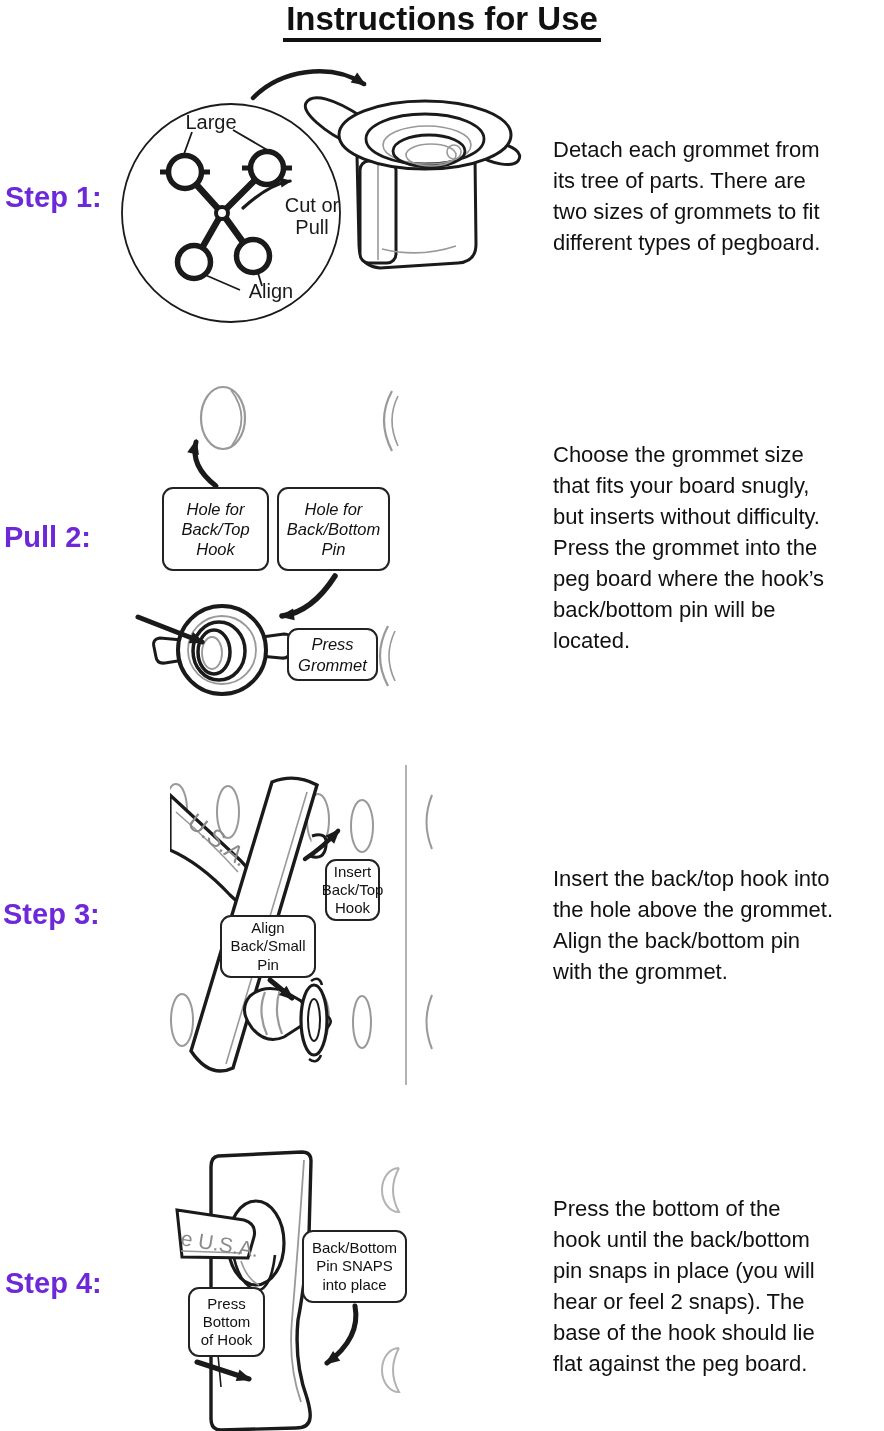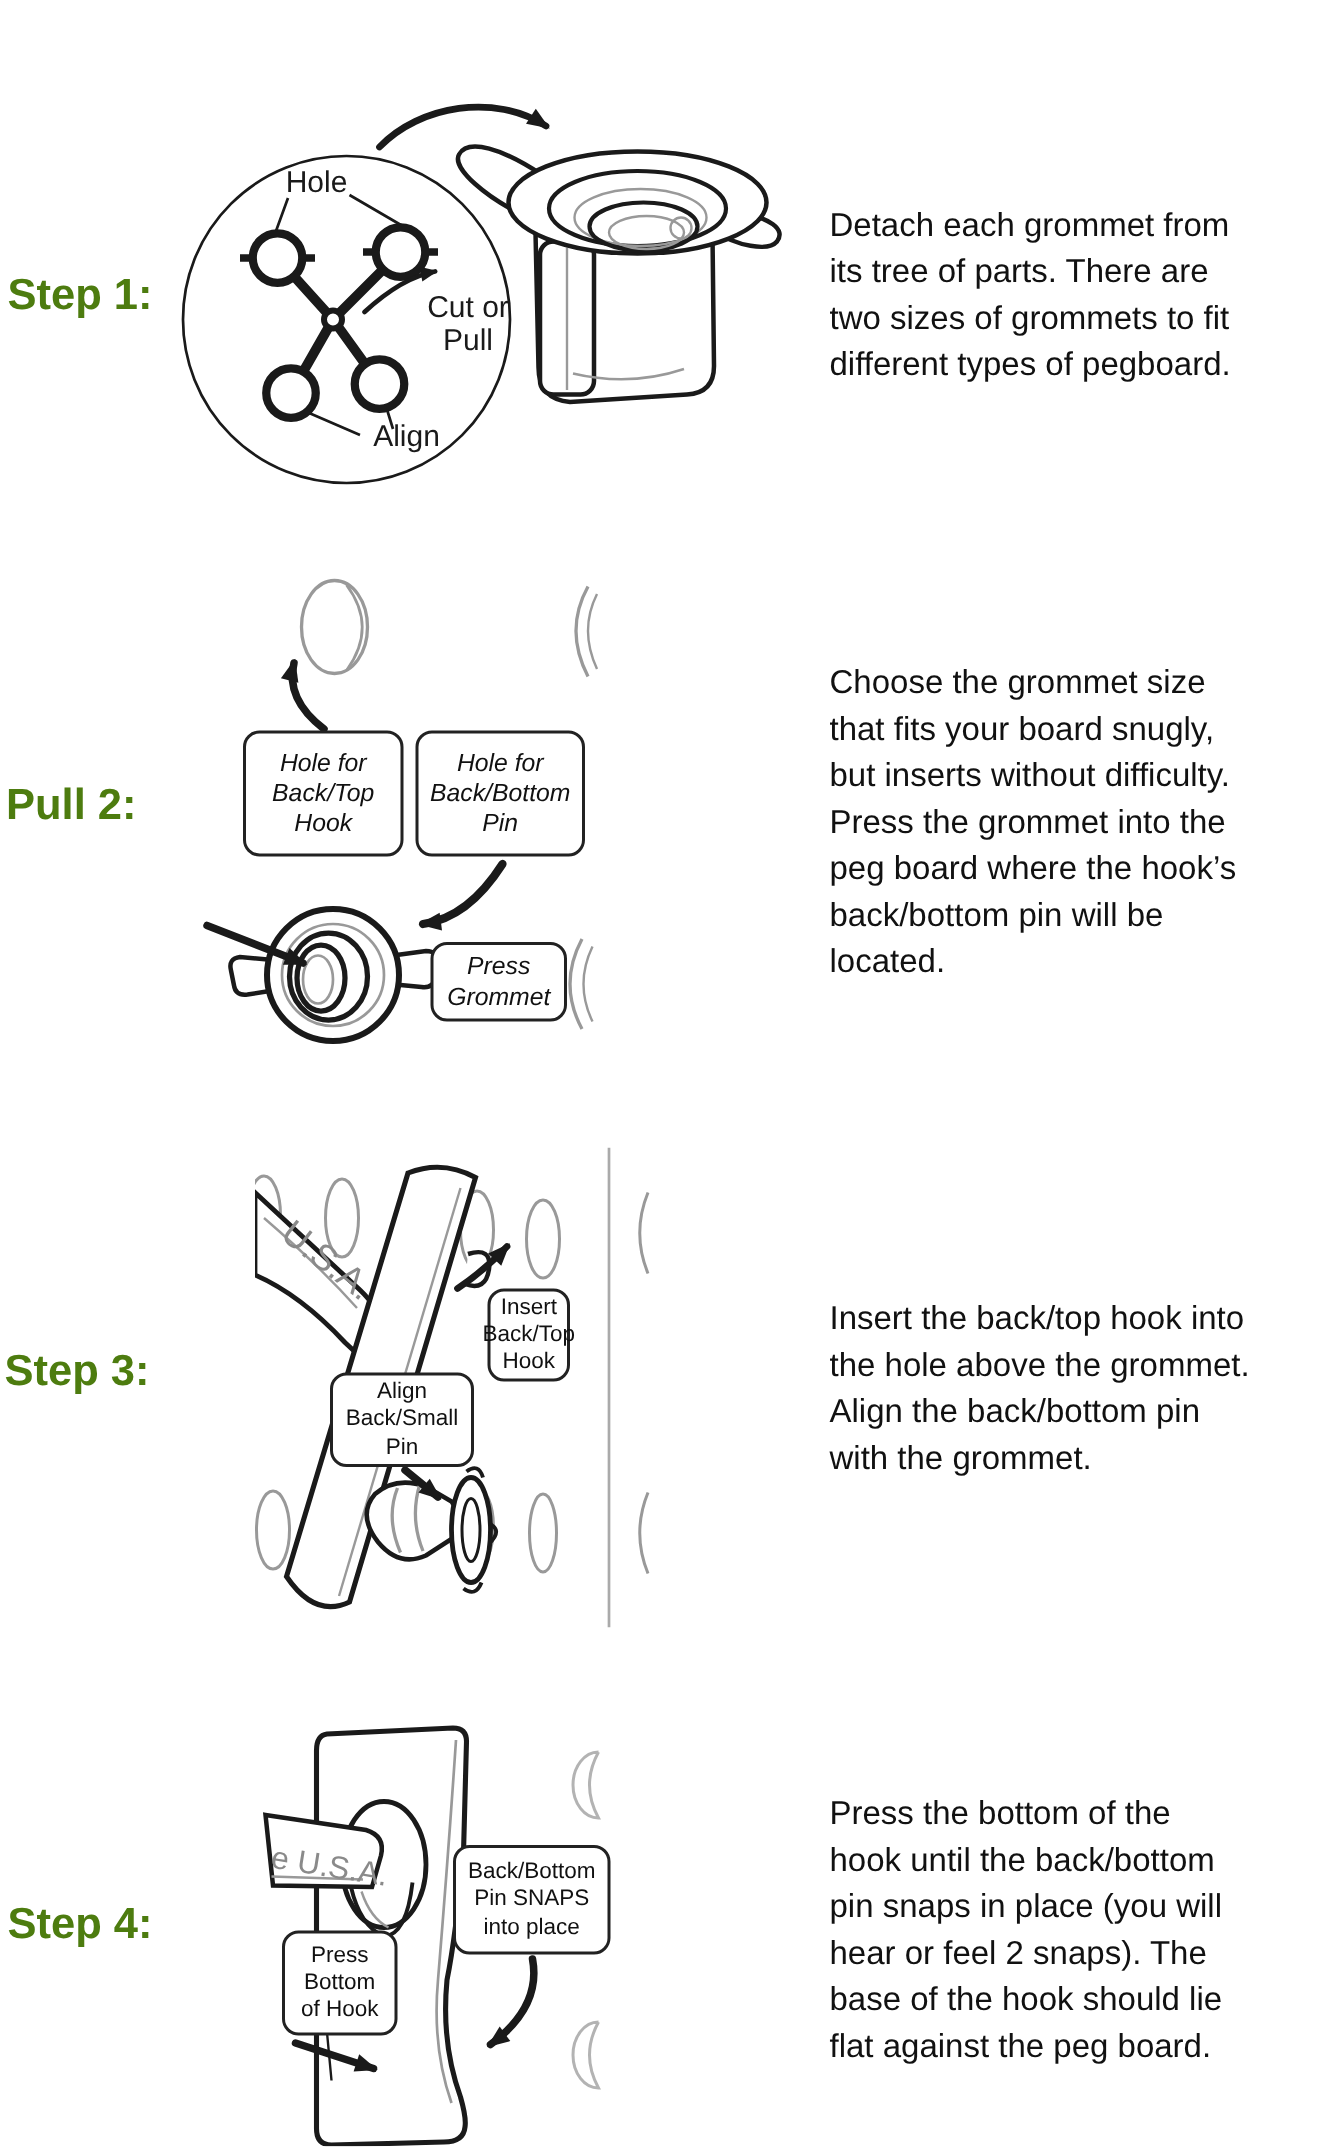--- a/index.html
+++ b/index.html
@@ -5,21 +5,21 @@
   html,body{margin:0;padding:0;background:#fff;}
   .page{
     position:relative;width:884px;height:1431px;background:#ffffff;
     font-family:"Liberation Sans", sans-serif;color:#111;overflow:hidden;
   }
   .title{position:absolute;left:0;top:2px;width:100%;text-align:center;}
   .title-text{
     display:inline-block;font-size:33px;font-weight:bold;color:#111;
     border-bottom:4px solid #111;padding:0 3px 1px 3px;line-height:1.05;
   }
-  .step-label{position:absolute;font-size:29px;font-weight:bold;color:#4d7c0f;white-space:nowrap;}
+  .step-label{position:absolute;font-size:29px;font-weight:bold;color:#6d28d9;white-space:nowrap;}
   .para{
     position:absolute;font-size:22px;line-height:31px;color:#111;
     white-space:pre-line;width:365px;
   }
   .callout{
     position:absolute;box-sizing:border-box;background:#fff;
     border:2.5px solid #222;border-radius:11px;
     display:flex;align-items:center;justify-content:center;
     text-align:center;white-space:pre-line;color:#111;
     line-height:1.22;padding:2px 4px;
@@ -30,20 +30,23 @@
     position:absolute;font-size:20px;color:#1a1a1a;text-align:center;
     white-space:pre-line;line-height:1.1;
   }
   .illus{position:absolute;}
 </style>
 </head>
 <body>
 
 <div class="page">
 
+  <div class="title">
+    <span class="title-text">Instructions for Use</span>
+  </div>
 
   <div class="step-label" style="left:5px;top:181px">Step 1:</div>
   <div class="step-label" style="left:4px;top:521px">Pull 2:</div>
   <div class="step-label" style="left:3px;top:898px">Step 3:</div>
   <div class="step-label" style="left:5px;top:1267px">Step 4:</div>
 
   <div class="para" style="left:553px;top:134px">Detach each grommet from
 its tree of parts. There are
 two sizes of grommets to fit
 different types of pegboard.</div>
@@ -103,21 +106,21 @@
     </g>
 
     <g stroke="#1a1a1a" stroke-width="1.8">
       <path d="M82,77 L74,99 M123,75 L159,96 M93,219 L130,235 M148,218 L152,231"></path>
     </g>
 
     <path d="M133,153 Q158,130 180,126" fill="none" stroke="#1a1a1a" stroke-width="3.2" stroke-linecap="round" marker-end="url(#m1s)"></path>
     <path d="M143,43 C170,15 220,7 254,29" fill="none" stroke="#1a1a1a" stroke-width="4.5" stroke-linecap="round" marker-end="url(#m1)"></path>
   </svg>
 
-  <div class="plain" style="left:180px;top:111px;width:62px">Hole</div>
+  <div class="plain" style="left:180px;top:111px;width:62px">Large</div>
   <div class="plain" style="left:279px;top:194px;width:66px">Cut or
 Pull</div>
   <div class="plain" style="left:241px;top:280px;width:60px">Align</div>
 
   <svg class="illus" style="left:130px;top:370px" width="310" height="330" viewBox="0 0 310 330">
     <defs>
       <marker id="m2" markerUnits="userSpaceOnUse" markerWidth="18" markerHeight="14" refX="13" refY="7" orient="auto">
         <path d="M1,1 L16,7 L1,13 Z" fill="#1a1a1a"></path>
       </marker>
     </defs>

